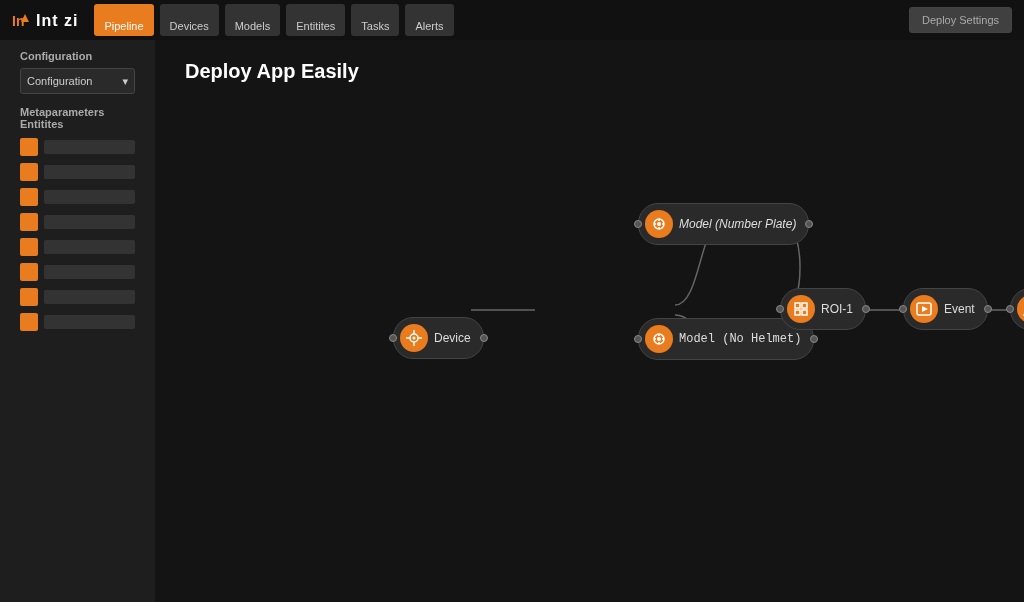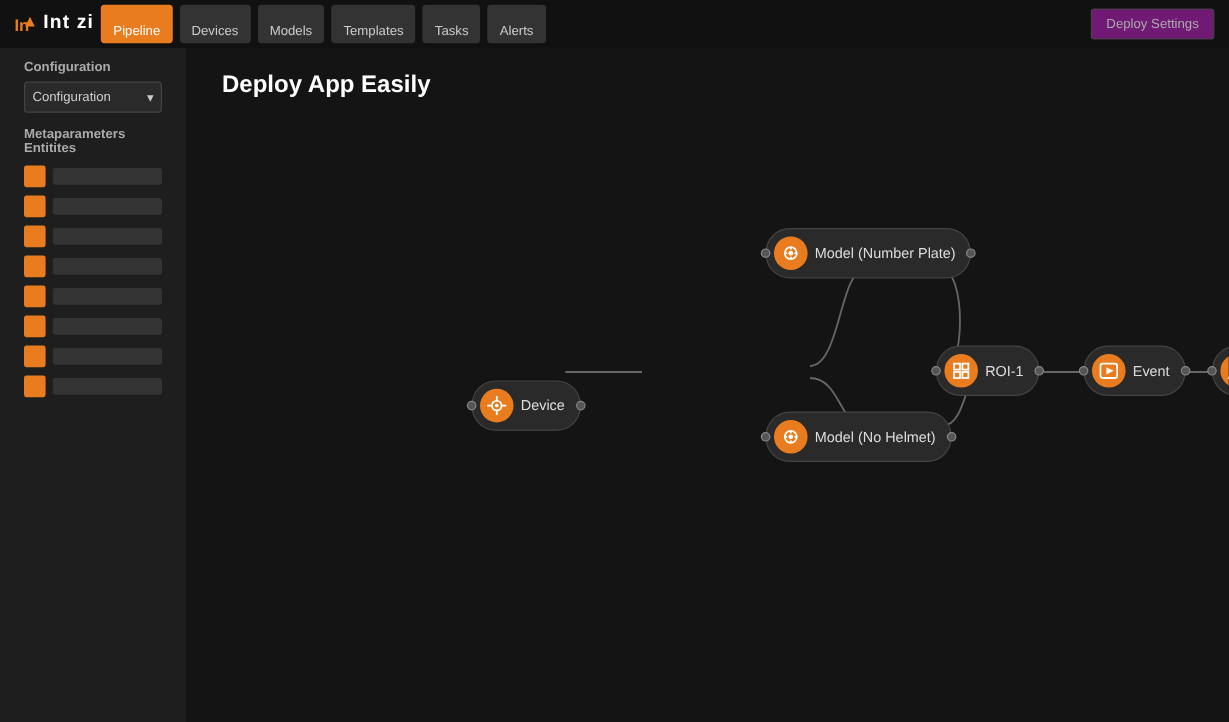--- a/index.html
+++ b/index.html
@@ -16,23 +16,23 @@
     .top-nav {
       background: #111;
       height: 40px;
       display: flex;
       align-items: center;
       padding: 0 12px;
       gap: 6px;
     }
     .logo {
       display: flex;
-      align-items: flex-start;
+      align-items: flex-end;
       gap: 4px;
-      margin-right: 0;
+      margin-right: 10px;
     }
     .logo-text {
       color: #fff;
       font-size: 16px;
       font-weight: bold;
       letter-spacing: 1px;
     }
     .logo-icon {
       width: 20px;
       height: 20px;
@@ -46,21 +46,21 @@
       border-radius: 3px;
       cursor: pointer;
       height: 26px;
     }
     .nav-btn.active {
       background: #e87c1e;
       color: #fff;
     }
     .nav-spacer { flex: 1; }
     .nav-right-btn {
-      background: #701a75;
+      background: #404040;
       border: 1px solid #444;
       color: #aaa;
       font-size: 11px;
       padding: 4px 12px;
       border-radius: 3px;
       cursor: pointer;
       height: 26px;
     }
 
     
@@ -206,21 +206,21 @@
   <div class="logo">
     <svg class="logo-icon" viewBox="0 0 20 20">
       <text x="0" y="16" font-size="14" fill="#e87c1e" font-weight="bold">In</text>
       <polygon points="13,4 17,12 9,12" fill="#e87c1e"></polygon>
     </svg>
     <span class="logo-text">Int zi</span>
   </div>
   <button class="nav-btn active">Pipeline</button>
   <button class="nav-btn">Devices</button>
   <button class="nav-btn">Models</button>
-  <button class="nav-btn">Templates</button>
+  <button class="nav-btn">Entitites</button>
   <button class="nav-btn">Tasks</button>
   <button class="nav-btn">Alerts</button>
   <div class="nav-spacer"></div>
   <button class="nav-right-btn">Deploy Settings</button>
 </div>
 
 <div class="main-container">
 
   <div class="sidebar">
     <div class="sidebar-section-title">Configuration</div>
@@ -294,37 +294,37 @@
           <line x1="8" y1="12" x2="8" y2="16" stroke="white" stroke-width="1.5"></line>
           <line x1="0" y1="8" x2="4" y2="8" stroke="white" stroke-width="1.5"></line>
           <line x1="12" y1="8" x2="16" y2="8" stroke="white" stroke-width="1.5"></line>
         </svg>
       </div>
       <span>Device</span>
       <div class="node-dot-right"></div>
     </div>
 
 
-    <div class="node" style="left:483px; top:150px;">
+    <div class="node" style="left:483px; top:163px;font-style:italic;">
       <div class="node-dot-left"></div>
       <div class="node-icon">
         <svg width="16" height="16" viewBox="0 0 16 16" fill="white">
           <circle cx="8" cy="8" r="5" fill="none" stroke="white" stroke-width="1.5"></circle>
           <circle cx="8" cy="8" r="2" fill="white"></circle>
           <line x1="8" y1="3" x2="8" y2="5" stroke="white" stroke-width="1.5"></line>
           <line x1="8" y1="11" x2="8" y2="13" stroke="white" stroke-width="1.5"></line>
           <line x1="3" y1="8" x2="5" y2="8" stroke="white" stroke-width="1.5"></line>
           <line x1="11" y1="8" x2="13" y2="8" stroke="white" stroke-width="1.5"></line>
         </svg>
       </div>
       <span>Model (Number Plate)</span>
       <div class="node-dot-right"></div>
     </div>
 
-    <div class="node" style="left:483px; top:303px;">
+    <div class="node" style="left:483px; top:278px;font-family:Liberation Mono, monospace;">
       <div class="node-dot-left"></div>
       <div class="node-icon">
         <svg width="16" height="16" viewBox="0 0 16 16" fill="white">
           <circle cx="8" cy="8" r="5" fill="none" stroke="white" stroke-width="1.5"></circle>
           <circle cx="8" cy="8" r="2" fill="white"></circle>
           <line x1="8" y1="3" x2="8" y2="5" stroke="white" stroke-width="1.5"></line>
           <line x1="8" y1="11" x2="8" y2="13" stroke="white" stroke-width="1.5"></line>
           <line x1="3" y1="8" x2="5" y2="8" stroke="white" stroke-width="1.5"></line>
           <line x1="11" y1="8" x2="13" y2="8" stroke="white" stroke-width="1.5"></line>
         </svg>

